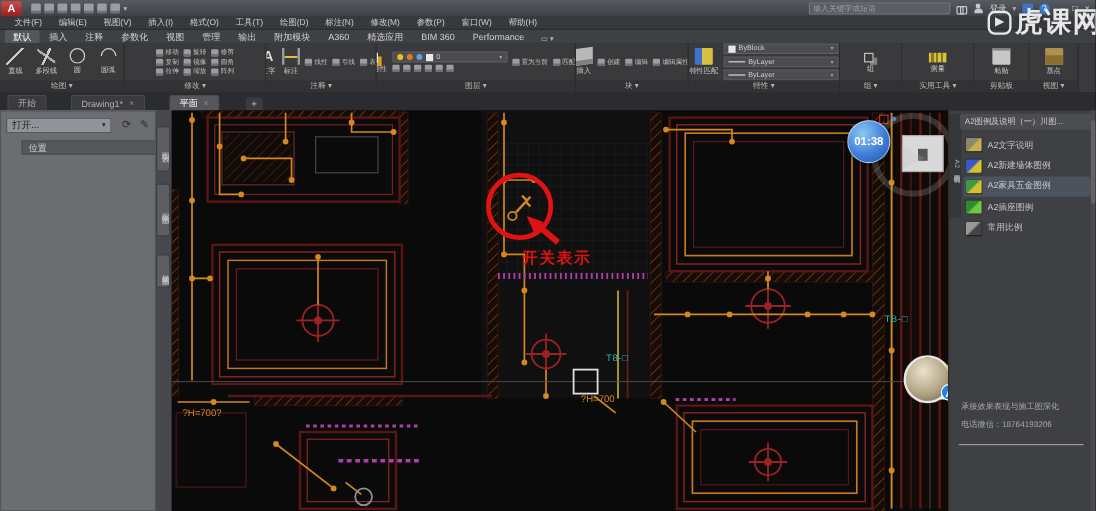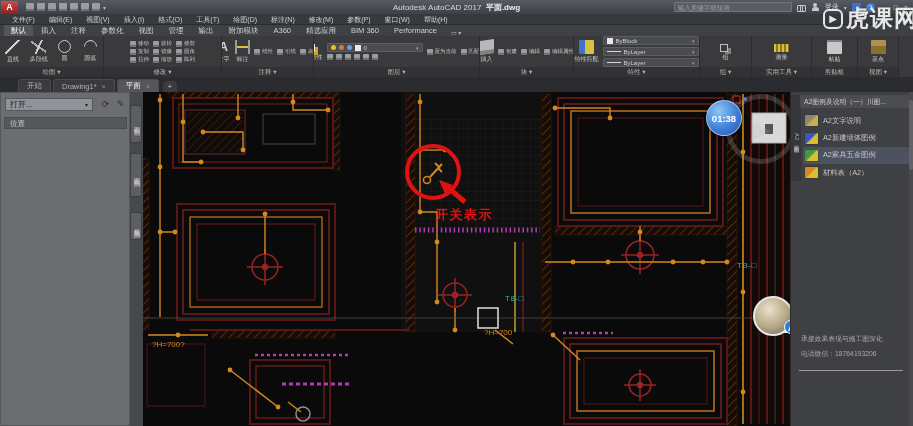--- a/index.html
+++ b/index.html
@@ -84,36 +84,36 @@
     border-radius:1px;height:9px;padding:0 3px;min-width:96px;}
   .combo .cval{color:#d0d0d0;font-size:6px;flex:1;}
   .combo .caret{color:#a0a0a0;font-size:5px;}
   .dot{width:5px;height:5px;border-radius:50%;display:inline-block;}
   .sw{width:6px;height:6px;background:#e8e8e8;display:inline-block;}
   .linesw{width:14px;height:1.5px;background:#d8d8d8;display:inline-block;}
   .lrow{display:flex;gap:3px;align-items:center;}
 
   
   #filetabs{position:absolute;left:0;top:77px;width:913px;height:15px;background:#2b2c2f;
-    display:flex;align-items:flex-end;gap:2px;padding-left:18px;}
+    display:flex;align-items:flex-end;gap:20px;padding-left:6px;}
   .ftab{height:13px;background:#3a3b3f;color:#b0b0b0;font-size:7.5px;display:flex;align-items:center;
     gap:5px;padding:0 8px;border-radius:3px 3px 0 0;border:1px solid #4a4b4f;border-bottom:none;}
   .ftab.active{background:#54565c;color:#fff;}
   .ftab .close{color:#909090;font-size:7px;}
   #new-tab-btn{height:11px;width:14px;background:#3a3b3f;color:#c0c0c0;font-size:8px;text-align:center;
     line-height:11px;border-radius:3px 3px 0 0;margin-left:2px;}
 
   
   #palette{position:absolute;left:0;top:92px;width:143px;height:334px;background:#67696d;}
   #palette-inner{position:absolute;left:0;top:0;width:130px;height:334px;background:#6b6d71;border:1px solid #55575b;}
   #open-combo{position:absolute;left:4px;top:5px;width:88px;height:13px;background:#90939a;
     border:1px solid #55575b;color:#1d1d1d;font-size:8px;line-height:12px;padding:0 4px;display:flex;}
   #open-combo .caret{margin-left:auto;color:#2a2a2a;font-size:6px;}
   .pal-btn{position:absolute;top:5px;width:13px;height:13px;color:#2e2e2e;font-size:9px;text-align:center;line-height:13px;}
-  #loc-header{position:absolute;left:3px;top:24px;width:123px;height:12px;background:#55575b;
+  #loc-header{position:absolute;left:17px;top:24px;width:123px;height:12px;background:#55575b;
     color:#d5d5d5;font-size:7.5px;line-height:12px;padding-left:5px;border:1px solid #4a4c50;}
   #pal-strip{position:absolute;left:130px;top:0;width:13px;height:334px;background:#46484c;}
   .pal-tab{position:absolute;left:0;width:12px;background:#5c5e62;border-radius:0 3px 3px 0;
     color:#c4c4c4;font-size:6px;writing-mode:vertical-rl;text-align:center;letter-spacing:1px;border:1px solid #3c3e42;}
 
   
   #canvas{position:absolute;left:143px;top:92px;width:647px;height:334px;background:#0a0a0a;
     overflow:hidden;cursor:crosshair;}
   #canvas svg{position:absolute;left:0;top:0;}
   .t-orange{fill:#d4881f;font-size:8px;}
@@ -160,23 +160,20 @@
     <div id="acad-logo">A</div>
     <div class="qat">
       <span class="qicon"></span>
       <span class="qicon"></span>
       <span class="qicon"></span>
       <span class="qicon"></span>
       <span class="qicon"></span>
       <span class="qicon"></span>
       <span class="qicon"></span>
       <span class="qcaret">▾</span>
-    </div>
-    <div id="title-center">
-      <span>Autodesk AutoCAD 2017</span>&nbsp;&nbsp;<b>平面.dwg</b>
     </div>
     <div id="infocenter">
       <input id="search-box" placeholder="输入关键字或短语" style="">
       <span class="ic ic-binocular"></span>
       <span class="ic ic-person"></span>
       <span class="signin">登录</span>
       <span class="qcaret">▾</span>
       <span class="ic ic-a360"></span>
       <span class="ic ic-help">?</span>
       <div id="win-controls">
@@ -681,22 +678,26 @@
         </div>
         <div class="side-item">
           <span class="side-icon" style="background: linear-gradient(135deg, rgb(56, 88, 200) 45%, rgb(216, 192, 48) 55%);"></span>
           <span class="side-label">A2新建墙体图例</span>
         </div>
         <div class="side-item selected">
           <span class="side-icon" style="background: linear-gradient(135deg, rgb(63, 155, 63) 45%, rgb(216, 192, 48) 55%);"></span>
           <span class="side-label">A2家具五金图例</span>
         </div>
         <div class="side-item">
-          <span class="side-icon" style="background: linear-gradient(135deg, rgb(216, 136, 32) 45%, rgb(216, 192, 48) 55%);"></span>
-          <span class="side-label">材料表（A2）</span>
+          <span class="side-icon" style="background: linear-gradient(135deg, rgb(47, 139, 47) 45%, rgb(112, 200, 64) 55%);"></span>
+          <span class="side-label">A2插座图例</span>
+        </div>
+        <div class="side-item">
+          <span class="side-icon" style="background: linear-gradient(135deg, rgb(153, 153, 153) 45%, rgb(68, 68, 68) 55%);"></span>
+          <span class="side-label">常用比例</span>
         </div>
       </div>
     <div id="side-promo1">承接效果表现与施工图深化</div>
     <div id="side-promo2">电话微信：18764193206</div>
     <div id="side-divider"></div>
     <div id="side-scroll">
         <div id="side-thumb"></div>
       </div>
   </div>
 </div>

